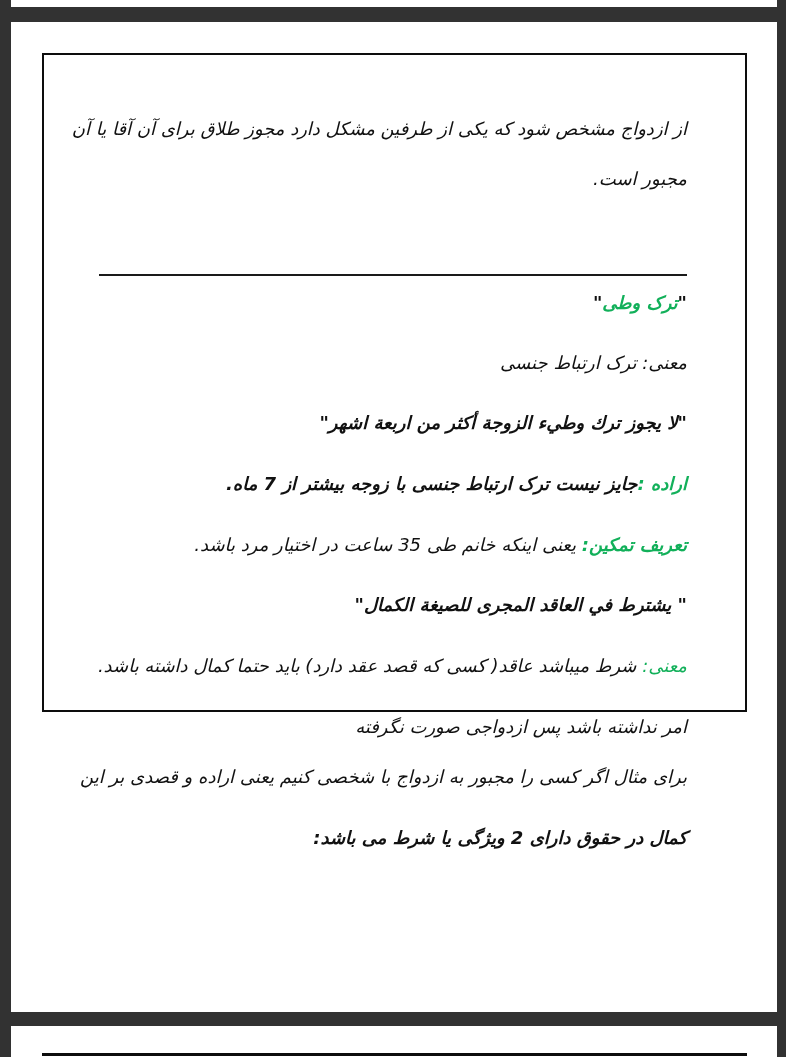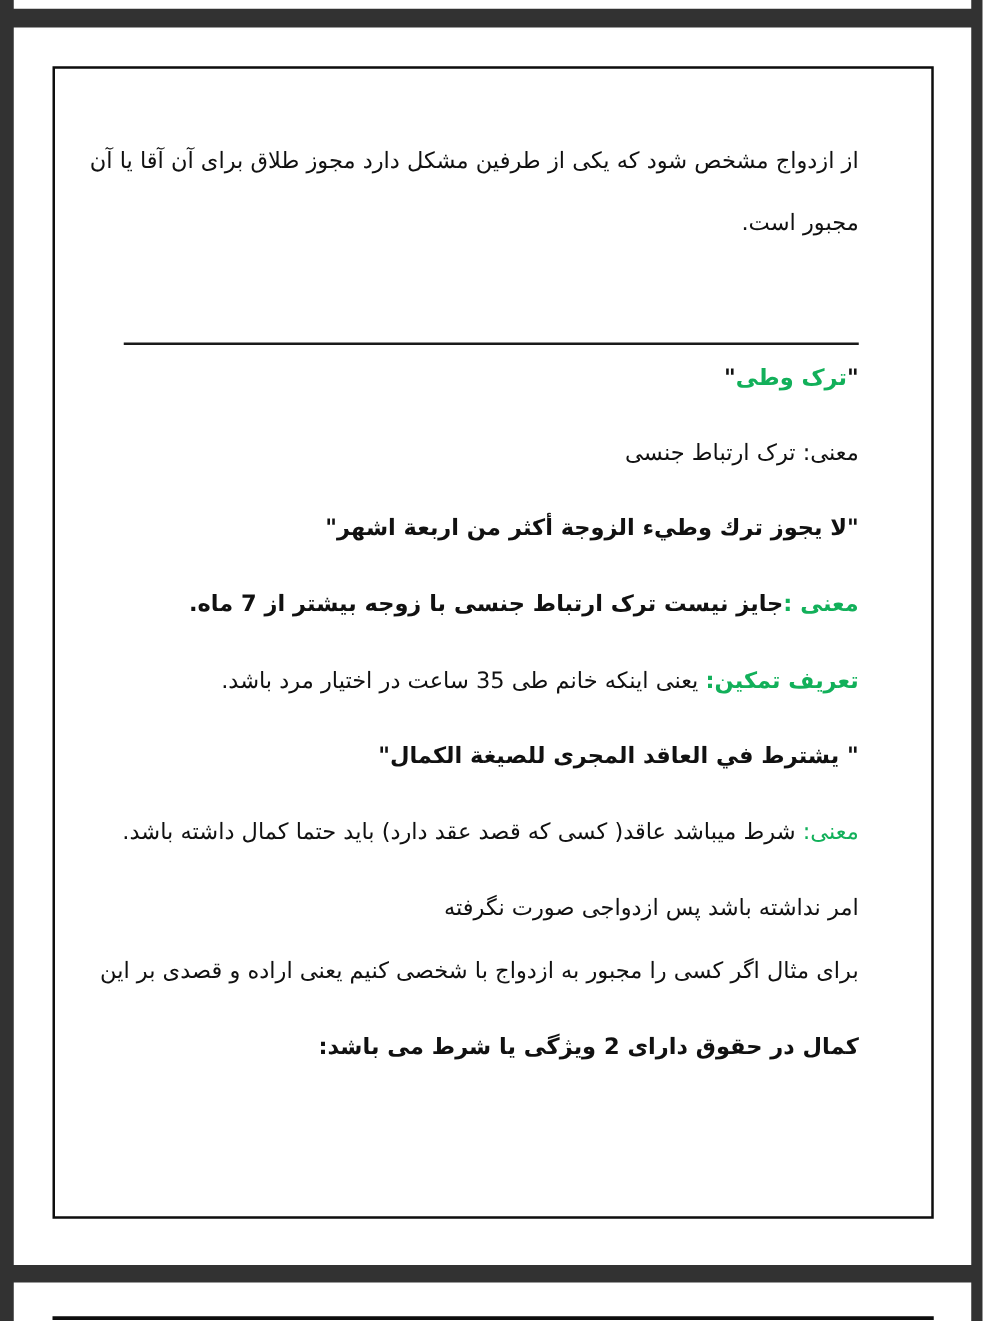--- a/index.html
+++ b/index.html
@@ -24,23 +24,24 @@
     background: var(--page);
   }
   .page-prev { top: 0; height: 7px; }
   .page-current { top: 22px; height: 990px; }
   .page-next { top: 1026px; height: 31px; }
   .content-frame {
     position: absolute;
     left: 31px;
     top: 31px;
     width: 705px;
-    height: 922px;
+    height: 659px;
     border: 2px solid var(--frame);
     background: var(--page);
+    font-style: italic;
   }
   .doc-body {
     position: absolute;
     top: 0; left: 0; right: 0;
     padding: 49px 58px 0 55px;
     direction: rtl;
   }
   .line {
     height: 50px;
     line-height: 50px;
@@ -89,21 +90,21 @@
 
         <div class="line bold mt2">
           <span>"</span><span class="green">ترک وطی</span><span>"</span>
         </div>
 
         <div class="line mt10">معنی: ترک ارتباط جنسی</div>
 
         <div class="line bold mt10">"لا يجوز ترك وطيء الزوجة أكثر من اربعة اشهر"</div>
 
         <div class="line bold mt11">
-          <span class="green">معنی :</span><span>جایز نیست ترک ارتباط جنسی با زوجه بیشتر از 7 ماه.</span>
+          <span class="green">اراده :</span><span>جایز نیست ترک ارتباط جنسی با زوجه بیشتر از 7 ماه.</span>
         </div>
 
         <div class="line mt11">
           <span class="green bold">تعریف تمکین:</span><span> یعنی اینکه خانم طی 35 ساعت در اختیار مرد باشد.</span>
         </div>
 
         <div class="line bold mt10">" يشترط في العاقد المجرى للصيغة الكمال"</div>
 
         <div class="line mt11">
           <span class="green">معنی:</span><span> شرط میباشد عاقد( کسی که قصد عقد دارد) باید حتما کمال داشته باشد.</span>

